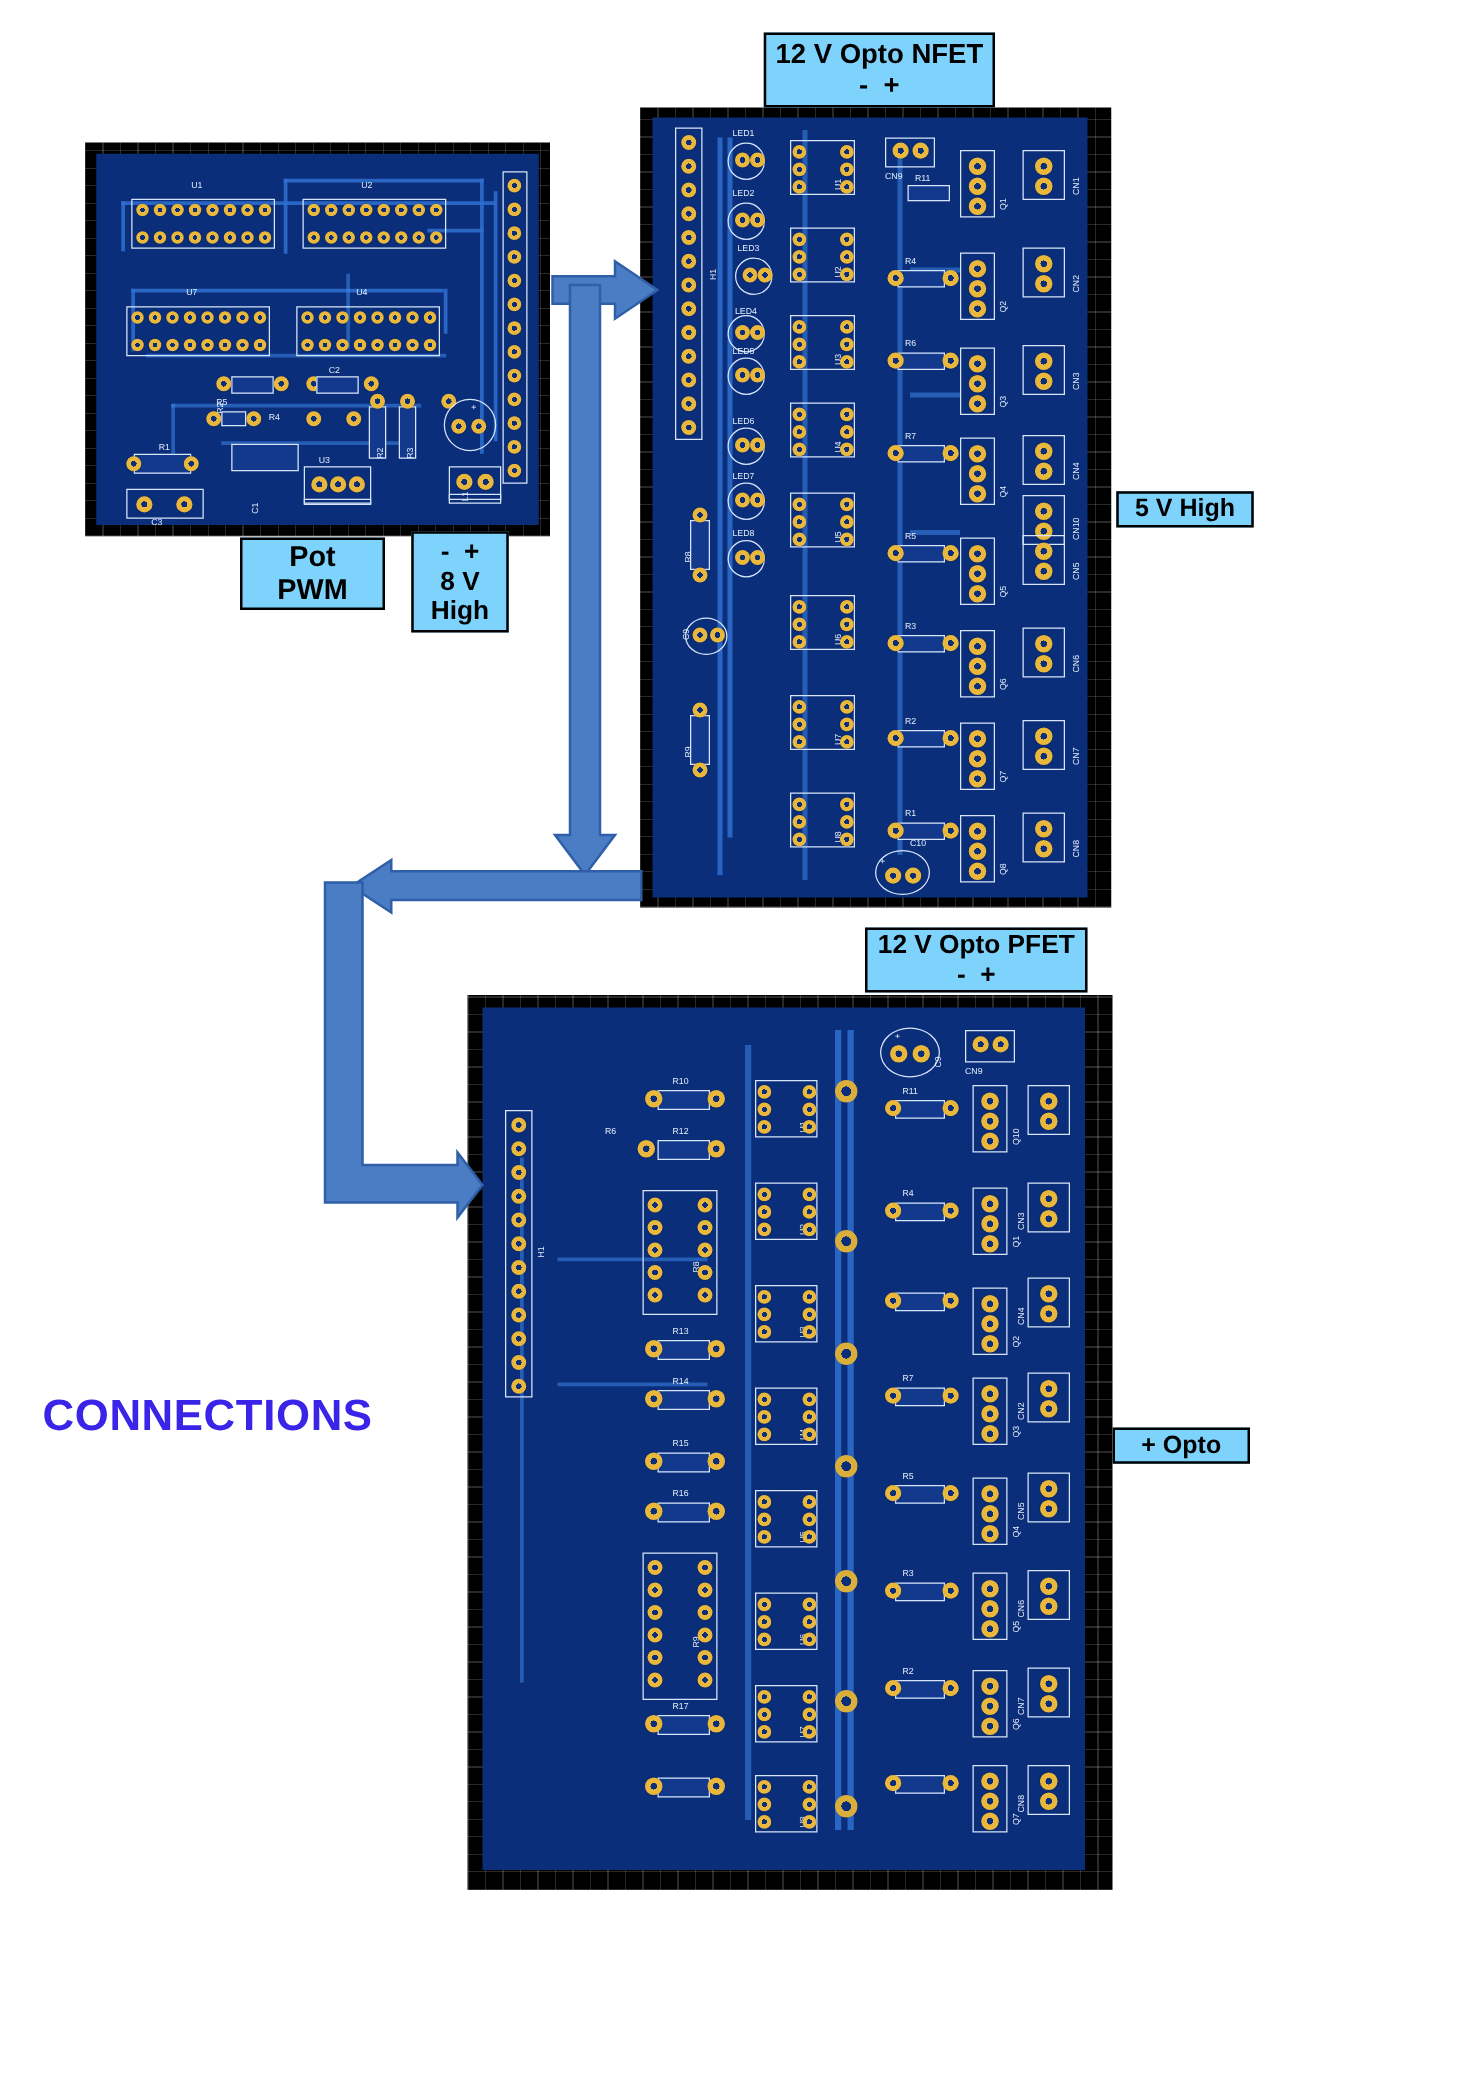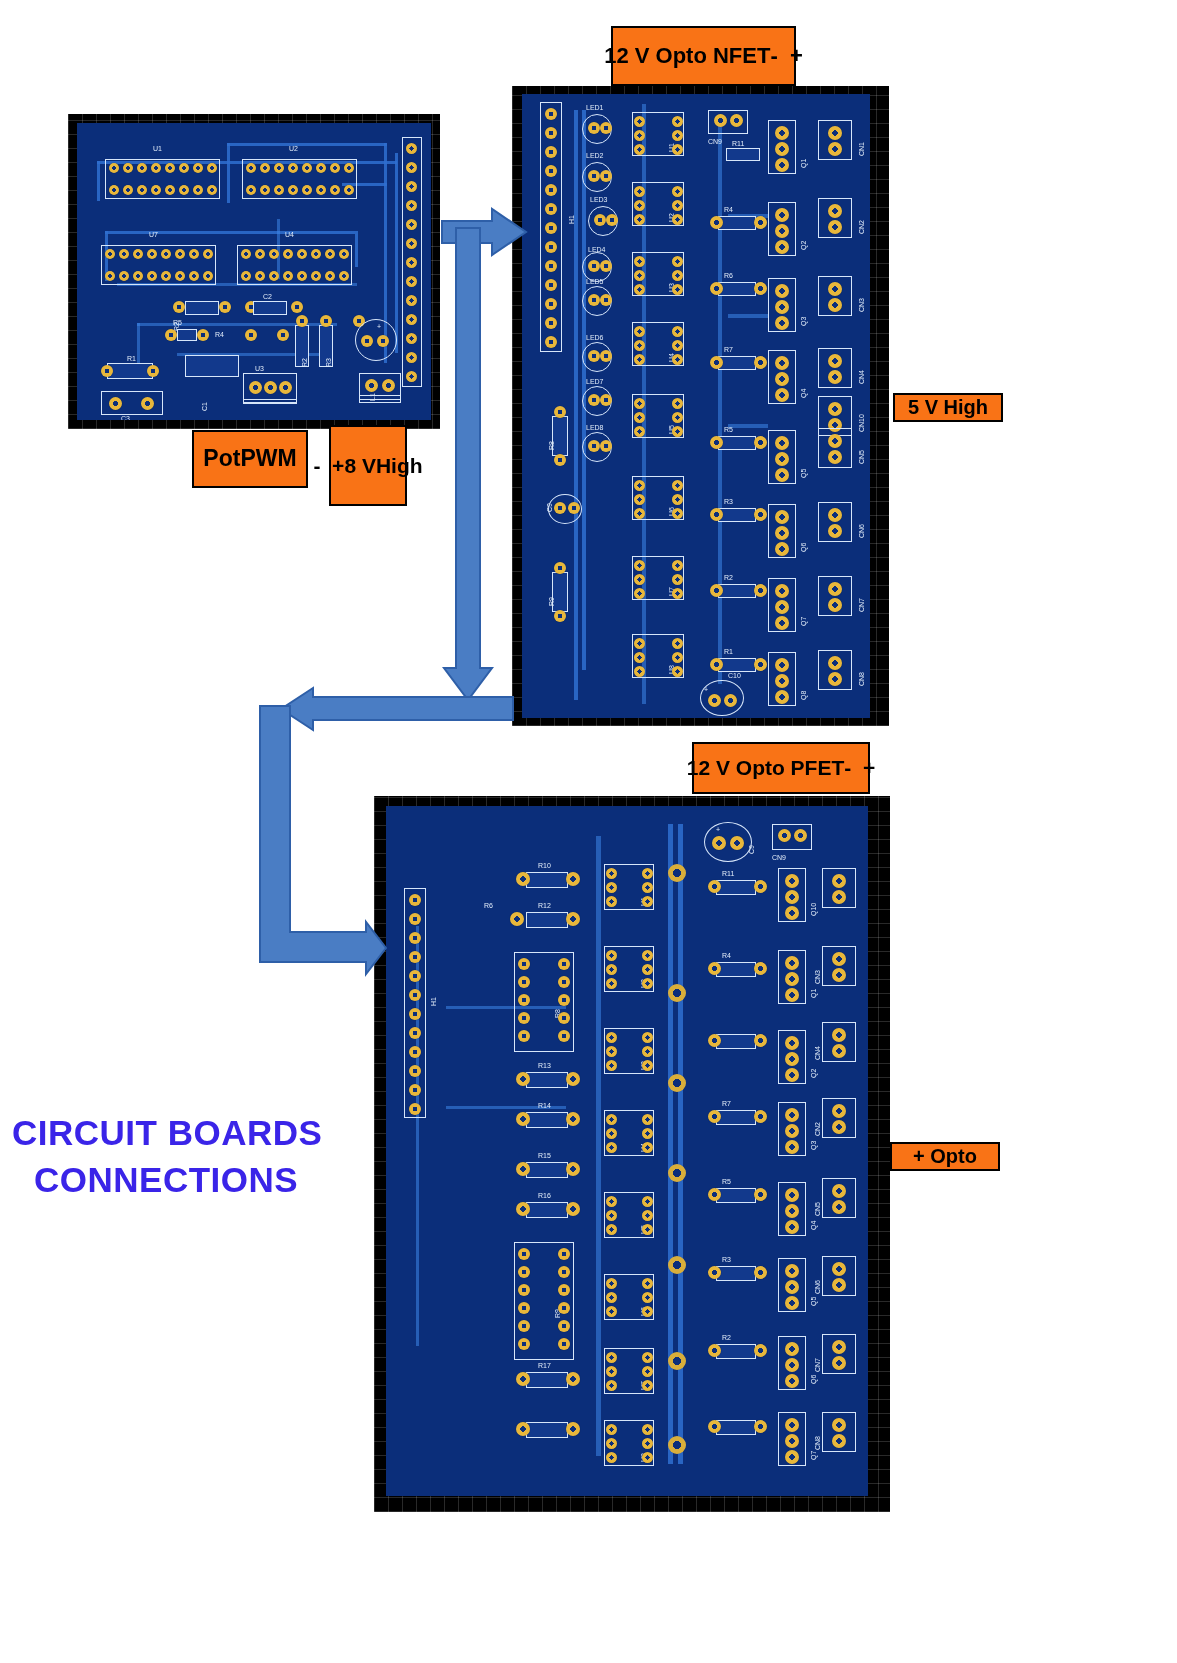--- a/index.html
+++ b/index.html
@@ -3,22 +3,22 @@
 <meta charset="utf-8">
 <style>
   html,body{margin:0;padding:0;}
   body{
     width:1177px;height:1663px;position:relative;background:#ffffff;
     font-family:"Liberation Sans", sans-serif;overflow:hidden;
   }
 
   
   .callout{
-    position:absolute;background:#f97316;border:2px solid #000000;
-    display:flex;align-items:center;justify-content:center;
+    position:absolute;background:#7dd3fc;border:2px solid #000000;
+    display:flex;flex-direction:column;align-items:center;justify-content:center;
     font-weight:bold;color:#000;line-height:1.12;text-align:center;z-index:40;
     box-sizing:border-box;
   }
   .callout span{display:block;white-space:pre;}
 
   
   #title{
     position:absolute;left:12px;top:1110px;width:420px;z-index:40;
     color:#3A24E8;font-weight:bold;font-size:35px;line-height:1.33;
     letter-spacing:0.5px;
@@ -56,21 +56,20 @@
   }
   .circlesilk{position:absolute;border:1px solid #D7E6FA;border-radius:50%;box-sizing:border-box;}
 
   
   .arrowsvg{position:absolute;z-index:30;overflow:visible;}
 </style>
 </head>
 <body>
 
 <div id="title" style="color: rgb(58, 36, 232);">
-  <span class="l1">CIRCUIT BOARDS</span>
   <span class="l2">CONNECTIONS</span>
 </div>
 
 <div class="board" style="left:68px;top:114px;width:372px;height:315px;">
   <div class="edge-grid"></div>
   <div class="inner" style="left:9px;top:9px;width:354px;height:297px;">
 
     <div class="trace" style="left:20px;top:38px;width:300px;height:3px;"></div>
     <div class="trace" style="left:20px;top:38px;width:3px;height:40px;"></div>
     <div class="trace" style="left:150px;top:20px;width:3px;height:60px;"></div>

